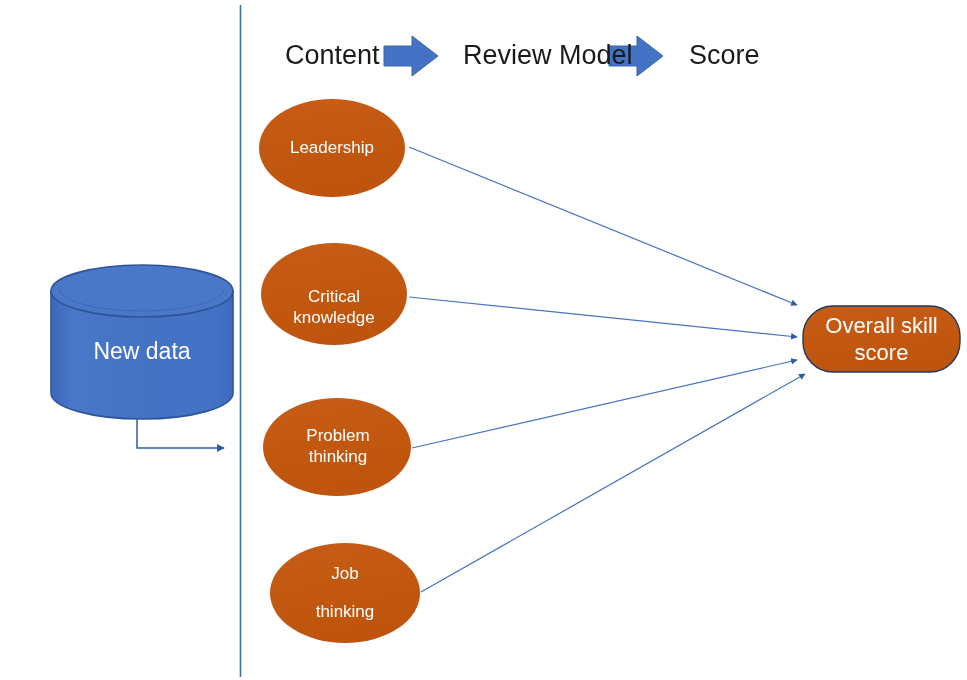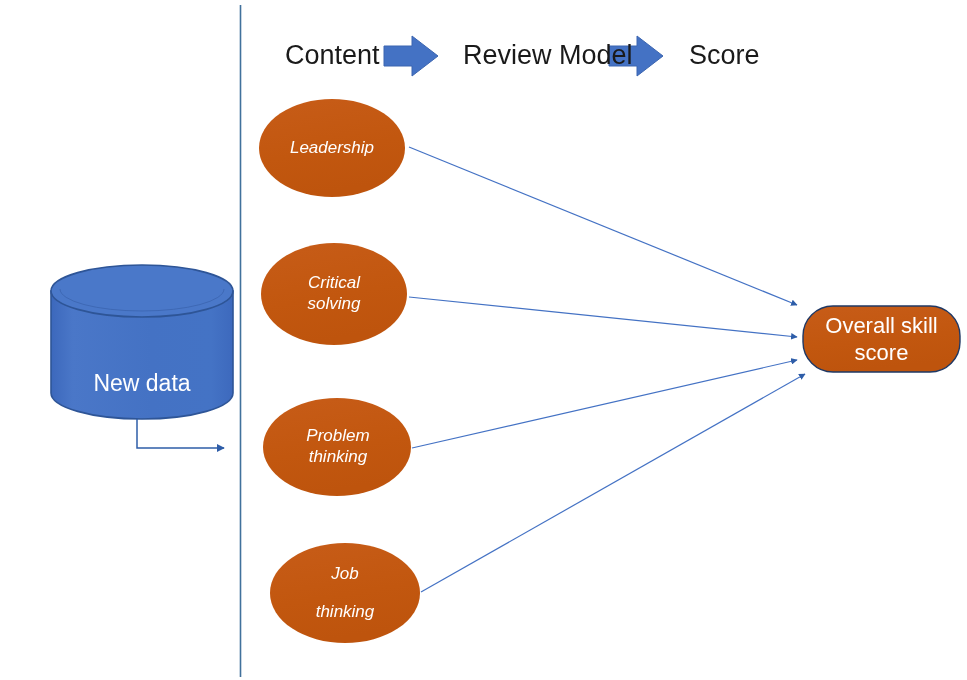--- a/index.html
+++ b/index.html
@@ -36,34 +36,32 @@
     position: absolute;
     color: #ffffff;
     font-size: 17px;
     font-weight: 400;
     text-align: center;
     line-height: 1.22;
     display: flex;
     align-items: center;
     justify-content: center;
     pointer-events: none;
-    font-style: italic;
   }
   .cyl-text {
     position: absolute;
     color: #ffffff;
     font-size: 23px;
     font-weight: 400;
     text-align: center;
     line-height: 1.2;
     display: flex;
     align-items: center;
     justify-content: center;
     pointer-events: none;
-    margin-top: 32px;
   }
   .score-text {
     position: absolute;
     color: #ffffff;
     font-size: 22px;
     font-weight: 400;
     text-align: center;
     line-height: 1.25;
     display: flex;
     align-items: center;
@@ -132,23 +130,23 @@
   <div class="lbl" style="left:463px; top:42px;">Review Model</div>
   <div class="lbl" style="left:689px; top:42px;">Score</div>
 
   <div class="cyl-text" style="left:51px; top:338px; width:182px; height:28px;">New data</div>
 
 
   <div class="node-text" style="left:259px; top:126px; width:146px; height:44px;">
     <span>Leadership</span>
   </div>
 
-  <div class="node-text" style="left:261px; top:269px; width:146px; height:50px; flex-direction:column;">
+  <div class="node-text" style="left:261px; top:283px; width:146px; height:50px; flex-direction:column;">
     <span>Critical</span>
-    <span>solving</span>
+    <span>knowledge</span>
   </div>
 
   <div class="node-text" style="left:264px; top:422px; width:148px; height:50px; flex-direction:column;">
     <span>Problem</span>
     <span>thinking</span>
   </div>
 
   <div class="node-text" style="left:271px; top:568px; width:148px; height:50px; flex-direction:column;gap:17px;">
     <span>Job</span>
     <span>thinking</span>

